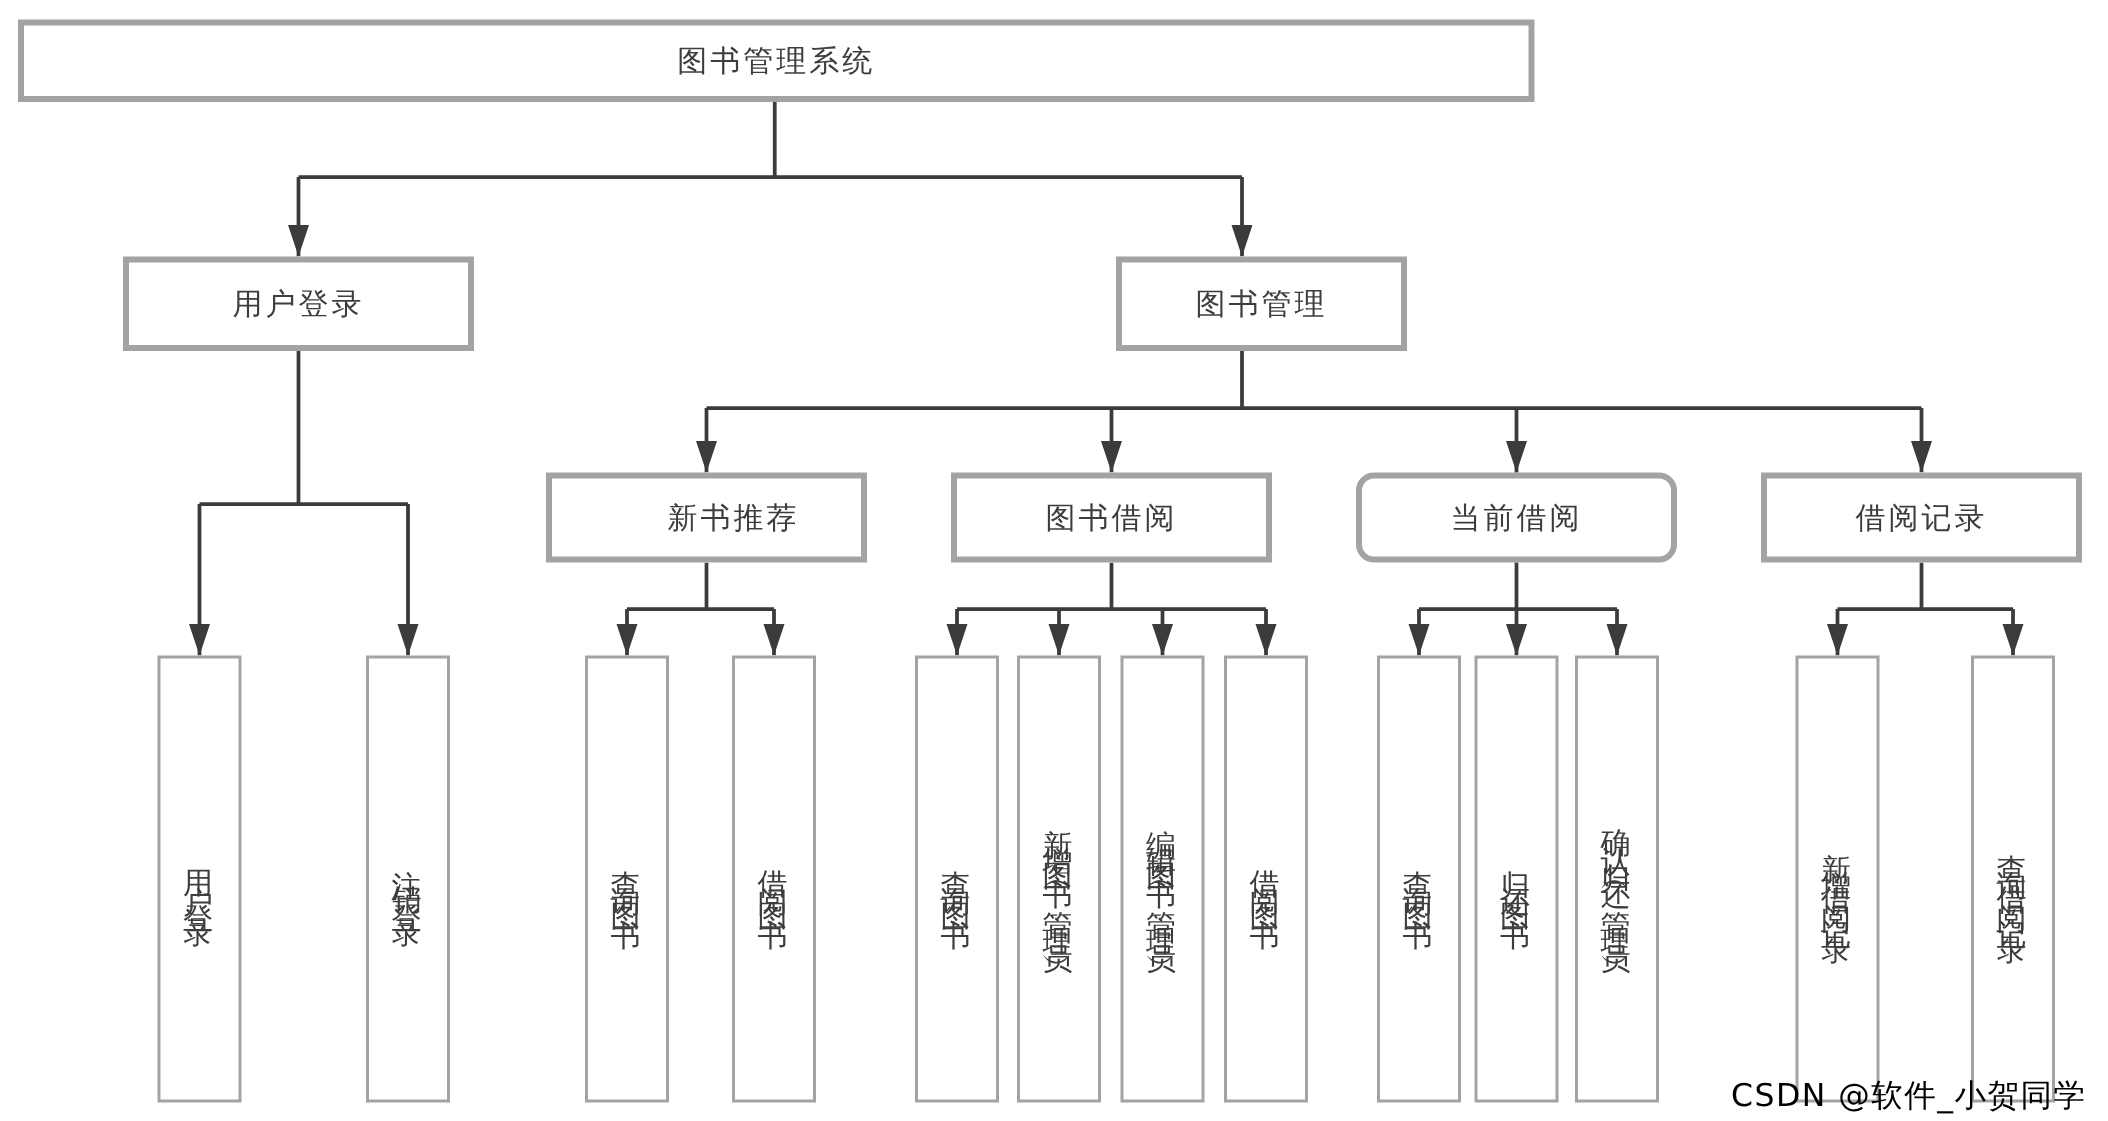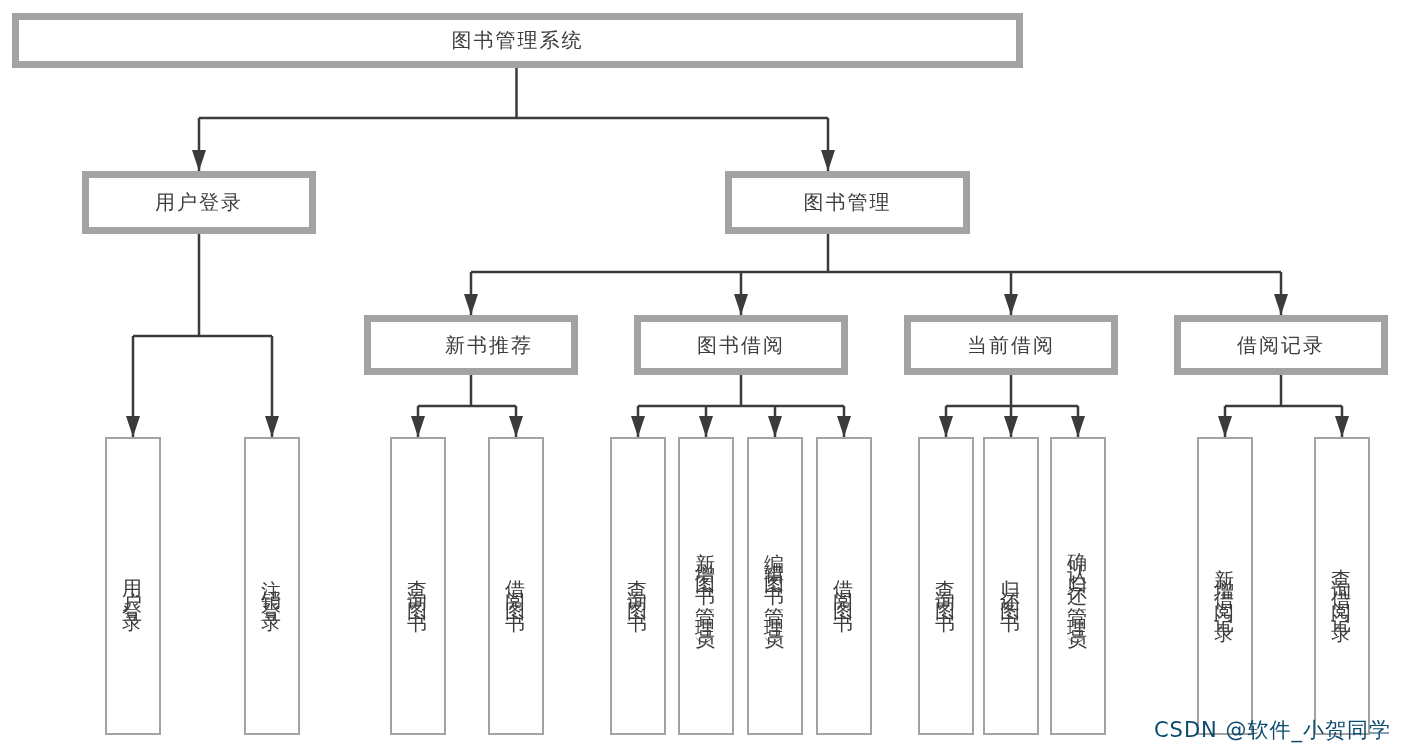--- a/index.html
+++ b/index.html
@@ -18,21 +18,21 @@
   .connectors {
     position: absolute;
     left: 0;
     top: 0;
     pointer-events: none;
   }
   .node {
     position: absolute;
     box-sizing: border-box;
     background: #ffffff;
-    border: 7px solid #a3a3a3;
+    border: 4px solid #a3a3a3;
     color: #3d3d3d;
     display: flex;
     align-items: center;
     justify-content: center;
     font-size: 20px;
     letter-spacing: 2px;
     white-space: nowrap;
   }
   .node.v {
     border-width: 2px;
@@ -43,21 +43,21 @@
     text-orientation: mixed;
     letter-spacing: 11px;
     font-size: 20px;
     white-space: normal;
   }
   .watermark {
     position: absolute;
     right: 14px;
     bottom: 3px;
     font-size: 21px;
-    color: #0c4a6e;
+    color: #000000;
     letter-spacing: 1px;
     pointer-events: none;
   }
 </style>
 </head>
 <body>
 
 <div class="canvas">
 
   <svg class="connectors" width="1405" height="747" viewBox="0 0 1405 747">
@@ -96,25 +96,25 @@
       <polygon points="1004,416 1018,416 1011,437"></polygon>
       <polygon points="1071,416 1085,416 1078,437"></polygon>
       <polygon points="1218,416 1232,416 1225,437"></polygon>
       <polygon points="1335,416 1349,416 1342,437"></polygon>
     </g>
   </svg>
 
   <div class="node" style="left:12px; top:13px; width:1011px; height:55px;">图书管理系统</div>
 
   <div class="node" style="left:82px; top:171px; width:234px; height:63px;">用户登录</div>
-  <div class="node" style="left:725px; top:171px; width:245px; height:63px;font-family:Liberation Mono, monospace;">图书管理</div>
+  <div class="node" style="left:744px; top:171px; width:194px; height:63px;font-family:Liberation Mono, monospace;">图书管理</div>
 
   <div class="node" style="left:364px; top:315px; width:214px; height:60px;padding-left:36px;">新书推荐</div>
   <div class="node" style="left:634px; top:315px; width:214px; height:60px;">图书借阅</div>
-  <div class="node" style="left:904px; top:315px; width:214px; height:60px;">当前借阅</div>
+  <div class="node" style="left:904px; top:315px; width:214px; height:60px;border-radius:12px;">当前借阅</div>
   <div class="node" style="left:1174px; top:315px; width:214px; height:60px;text-align:center;">借阅记录</div>
 
   <div class="node v" style="left:105px;">用户登录</div>
   <div class="node v" style="left:244px;">注销登录</div>
 
   <div class="node v" style="left:390px;">查询图书</div>
   <div class="node v" style="left:488px;">借阅图书</div>
 
   <div class="node v" style="left:610px;">查询图书</div>
   <div class="node v" style="left:678px;">新增图书（管理员）</div>

